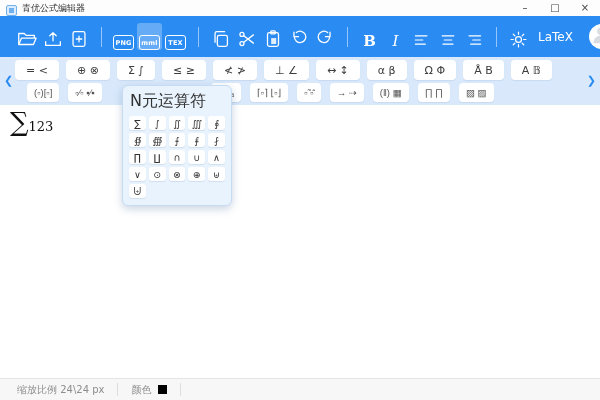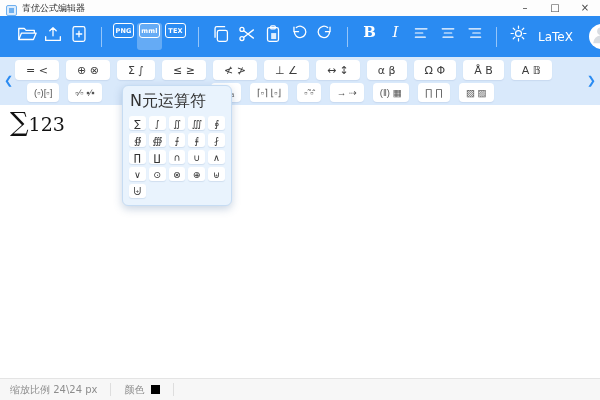--- a/index.html
+++ b/index.html
@@ -9,21 +9,21 @@
   
   .titlebar{position:absolute;top:0;left:0;right:0;height:16px;background:#fdfdfd;display:flex;align-items:flex-end;padding:0 0 0 6px;box-sizing:border-box;}
   .app-icon{width:11px;height:11px;border:1px solid #6fb0ef;background:#dcecfc;border-radius:2px;display:inline-flex;align-items:center;justify-content:center;margin-right:5px;box-sizing:border-box;}
   .app-icon i{display:block;width:5px;height:5px;background:#6fb0ef;}
   .win-title{font-size:9px;color:#333;line-height:16px;white-space:nowrap;}
   .win-controls{margin-left:auto;display:flex;height:16px;}
   .win-controls span{width:30px;text-align:center;font-size:10px;line-height:15px;color:#444;cursor:default;}
 
   
   .toolbar{position:absolute;top:16px;left:0;right:0;height:41px;background:#2a8bf2;display:flex;align-items:center;padding-left:14px;box-sizing:border-box;}
-  .tb{width:25px;height:27px;margin-right:1px;display:flex;align-items:flex-start;justify-content:center;border-radius:3px;flex:none;}
+  .tb{width:25px;height:27px;margin-right:1px;display:flex;align-items:flex-end;justify-content:center;border-radius:3px;flex:none;}
   .tb svg{display:block;}
   .tb.selected{background:rgba(255,255,255,.28);}
   .tsep{width:1px;height:20px;background:rgba(255,255,255,.5);margin:0 9px;flex:none;}
   .filebadge{width:21px;height:15px;border:1.4px solid #fff;border-radius:3px;display:flex;align-items:center;justify-content:center;font-size:6.5px;font-weight:bold;color:#fff;letter-spacing:.2px;box-sizing:border-box;}
   .txtbtn{color:#fff;font-size:15px;font-family:"DejaVu Serif",serif;}
   .txtbtn.b{font-weight:bold;}
   .txtbtn.i{font-style:italic;}
   .latex{color:#fff;font-size:12px;margin:0 6px;flex:none;}
   .avatar{width:25px;height:25px;border-radius:50%;background:#fff;margin-left:10px;display:flex;align-items:flex-end;justify-content:center;overflow:hidden;flex:none;}
 
@@ -41,24 +41,24 @@
   
   .panel{position:absolute;left:122px;top:85px;width:110px;background:#e9f3fd;border:1px solid #c6dcf3;border-radius:6px;box-shadow:0 3px 9px rgba(60,100,150,.28);padding:5px 6px 7px;box-sizing:border-box;z-index:5;}
   .panel-title{font-size:16px;color:#333;margin:0 0 4px 1px;}
   .panel-grid{display:grid;grid-template-columns:repeat(5,1fr);gap:3px;}
   .panel-grid button{background:#fff;border:none;border-radius:3px;height:14px;padding:0;font-size:9.5px;color:#333;display:flex;align-items:center;justify-content:center;box-shadow:0 1px 1px rgba(70,110,160,.15);cursor:pointer;font-family:"DejaVu Sans",sans-serif;}
 
   
   .canvas{position:absolute;top:105px;left:0;right:0;bottom:22px;background:#fff;padding:2px 0 0 10px;box-sizing:border-box;}
   .formula{font-family:"DejaVu Serif",serif;color:#111;}
   .formula .sigma{font-size:26px;line-height:30px;}
-  .formula .num{font-size:19px;}
-
-  
-  .statusbar{position:absolute;left:0;right:0;bottom:0;height:22px;background:#f7f7f7;border-top:1px solid #e4e4e4;display:flex;align-items:center;padding-left:10px;box-sizing:border-box;font-size:10px;color:#8d8d8d;}
+  .formula .num{font-size:13px;}
+
+  
+  .statusbar{position:absolute;left:0;right:0;bottom:0;height:22px;background:#f7f7f7;border-top:1px solid #e4e4e4;display:flex;align-items:center;padding-left:17px;box-sizing:border-box;font-size:10px;color:#8d8d8d;}
   .ssep{width:1px;height:13px;background:#dedede;margin:0 13px;}
   .swatch{width:9px;height:9px;background:#000;margin-left:7px;display:inline-block;cursor:pointer;}
 </style>
 </head>
 <body>
 
 <div class="app">
 
   <div class="titlebar">
     <span class="app-icon">

